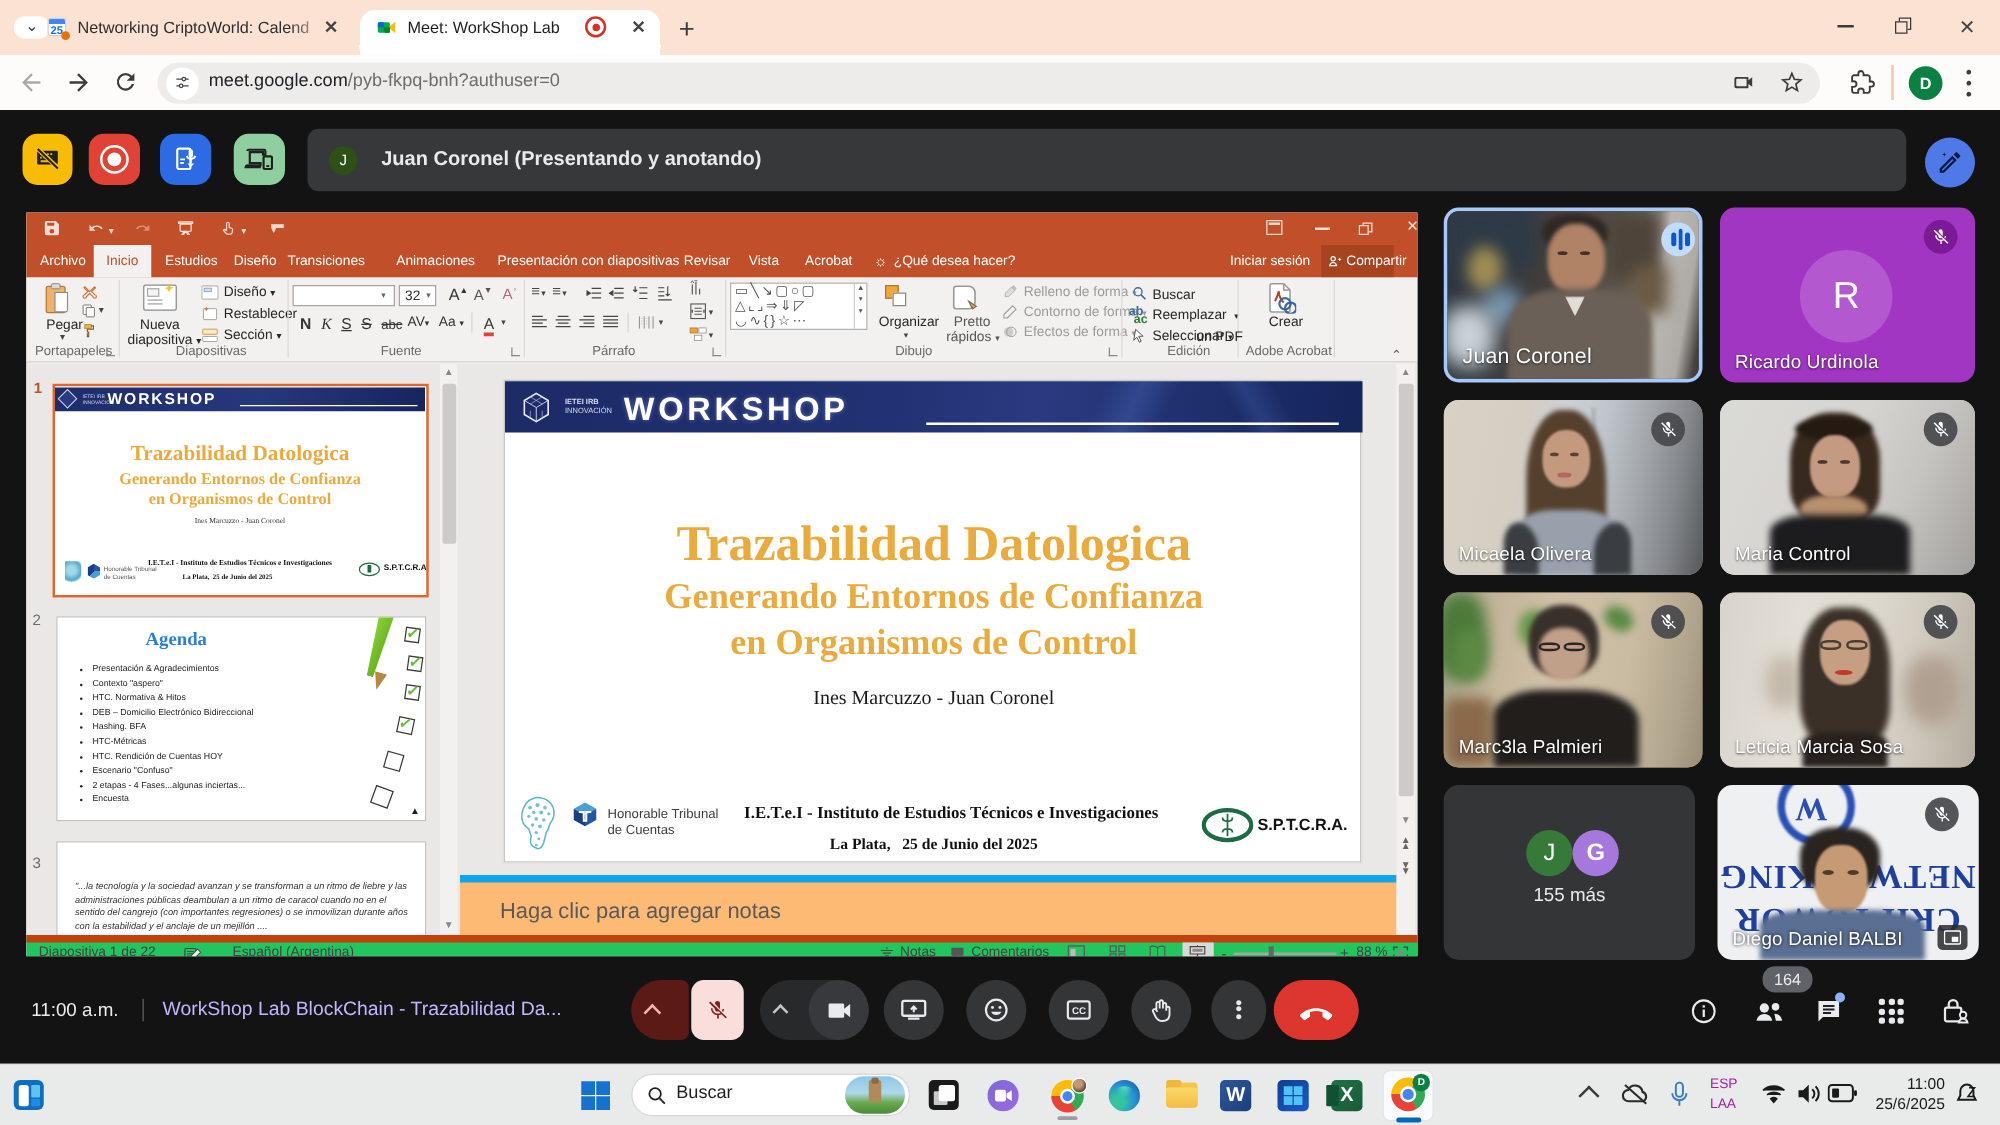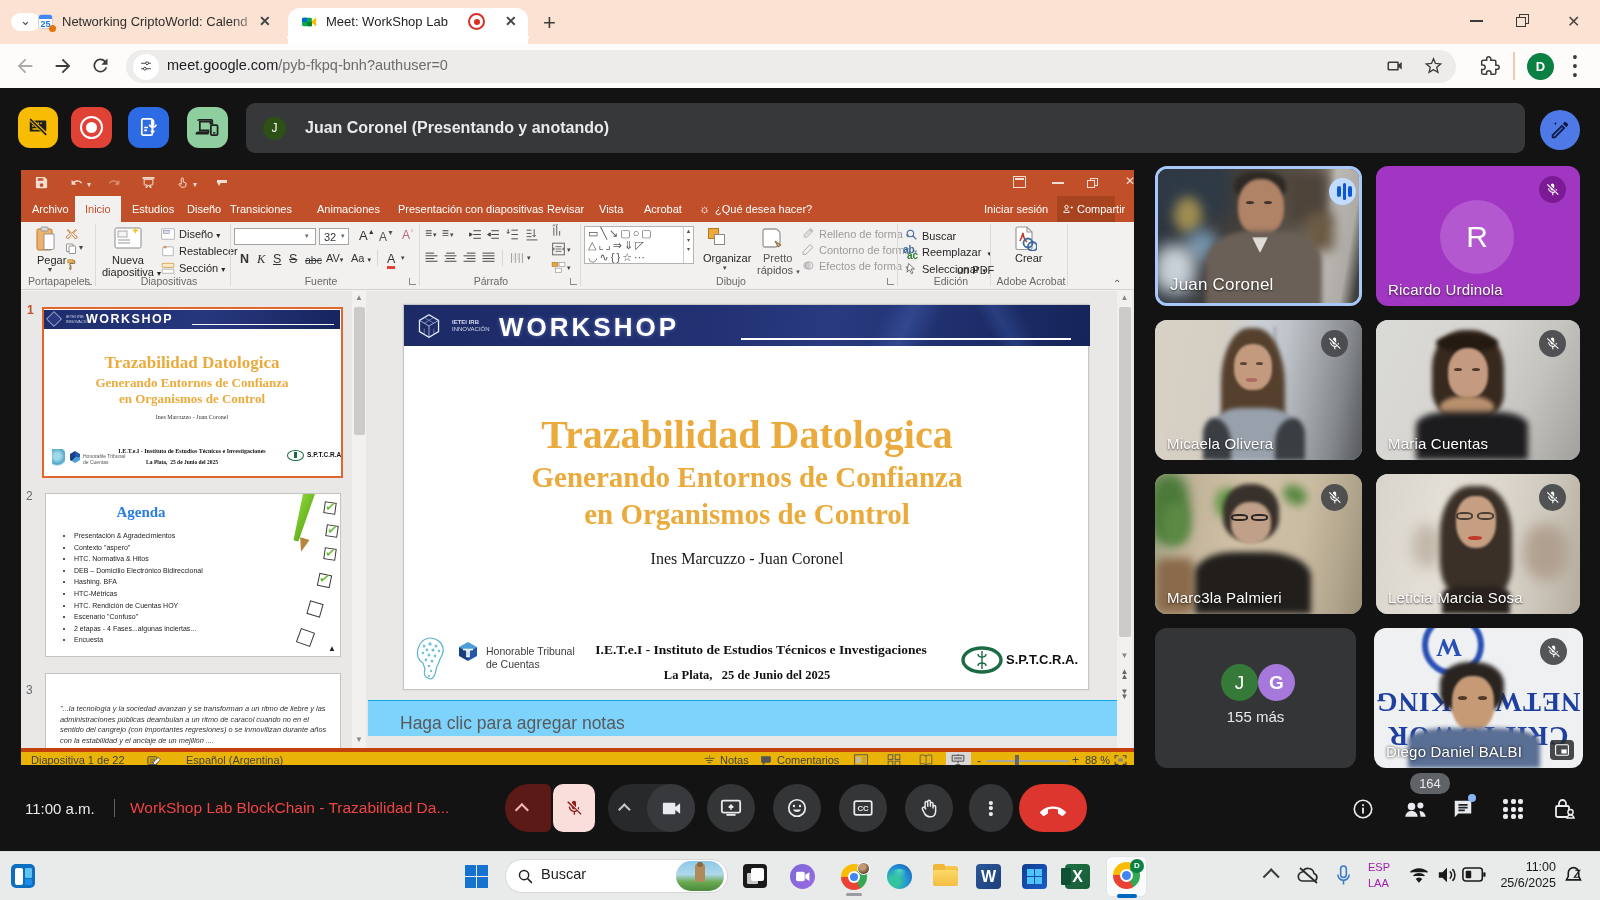--- a/index.html
+++ b/index.html
@@ -20,22 +20,22 @@
 #ppt-title{position:absolute;left:0;top:0;width:1113px;height:26px;background:#c1502a;color:#fae8e0}
 #ppt-menu{position:absolute;left:0;top:26px;width:1113px;height:26px;background:#c1502a}
 .pmi{position:absolute;top:0;height:26px;line-height:26px;color:#fff;font-size:11px}
 #ribbon{position:absolute;left:0;top:52px;width:1113px;height:68px;background:#f3f1f0;border-bottom:1px solid #d5d2cf}
 .rlbl{position:absolute;top:53px;font-size:10.5px;color:#6a6866;text-align:center}
 .rsep{position:absolute;width:1px;background:#dcdad7}
 .rtxt{font-size:11px;color:#262626}
 .gtxt{font-size:11px;color:#9d9b99}
 #slidepanel{position:absolute;left:0;top:121px;width:347px;height:458px;background:#e9e8e7;overflow:hidden}
 #mainarea{position:absolute;left:347px;top:121px;width:766px;height:458px;background:#e9e8e7}
-#notes{position:absolute;left:347px;top:530px;width:749px;height:36px;background:#7dd3fc;border-top:1px solid #0ea5e9}
-#pstatus{position:absolute;left:0;top:578px;width:1113px;height:17px;background:#eab308;border-top:4px solid #c2410c;font-size:11px;color:#424242}
+#notes{position:absolute;left:347px;top:530px;width:749px;height:48px;background:#fdba74;border-top:6px solid #0ea5e9}
+#pstatus{position:absolute;left:0;top:578px;width:1113px;height:17px;background:#22c55e;border-top:6px solid #c2410c;font-size:11px;color:#424242}
 
 .gold{color:#eaaa3c;font-family:"Liberation Serif",serif;font-weight:700;text-align:center}
 
 #taskbar{position:absolute;left:0;top:851px;width:1600px;height:49px;background:#e9ebea;border-top:1px solid #dcdedd}
 </style></head>
 <body>
 
 <div id="tabstrip">
   <div class="abs" style="left:11px;top:13px;width:29px;height:18px;background:#fff;border-radius:12px;text-align:center;line-height:15px;color:#474747;font-size:13px">⌄</div>
 
@@ -593,21 +593,21 @@
   <div class="abs" style="left:72px;top:28px;width:40px;height:50px;background:#c49a80;border-radius:46% 46% 44% 44%;filter:blur(1px)"></div>
   <div class="abs" style="left:78px;top:48px;width:8px;height:3px;background:#4a382c;border-radius:50%"></div>
   <div class="abs" style="left:96px;top:48px;width:8px;height:3px;background:#4a382c;border-radius:50%"></div>
   <div class="abs" style="left:64px;top:76px;width:54px;height:24px;background:#b8906e;border-radius:45%;filter:blur(2px)"></div>
   <div class="abs" style="left:40px;top:92px;width:112px;height:48px;background:#1c1b1d;border-radius:28% 28% 0 0;filter:blur(3px)"></div>
   <div class="mute" style="left:163px">
       <svg width="15" height="15" viewBox="0 0 24 24">
         <path d="M19 11h-1.7c0 .7-.2 1.4-.5 2l1.2 1.2c.6-1 1-2 1-3.2zm-4.3.2V5a2.7 2.7 0 0 0-5.4 0v.2l5.4 6zM4.3 3L3 4.3l6 6V11a2.7 2.7 0 0 0 4.2 2.2l1.9 1.9c-.8.4-1.7.6-2.6.6-3 0-5.8-2.3-5.8-5.7H5c0 3.8 3 6.9 6.6 7.4V21h1.8v-3.6c1-.1 2-.5 2.8-1l4.5 4.5 1.3-1.3L4.3 3z" fill="#fff"></path>
       </svg>
     </div>
-  <div class="tname" style="font-size:15px">Maria Cuentas</div>
+  <div class="tname" style="font-size:15px">Maria Control</div>
 </div>
 <div class="tile" style="left:1155px;top:474px;width:207px;height:140px;background:#c6b89e">
   <div class="abs" style="left:0;top:0;width:207px;height:140px;background:linear-gradient(100deg,#9aa482 0%,#c2b49a 18%,#cfc0a6 40%,#cabca2 68%,#b0a48c 88%,#9a8e78 100%)"></div>
   <div class="abs" style="left:-6px;top:0px;width:40px;height:70px;background:#4c7a3a;border-radius:40%;filter:blur(6px)"></div>
   <div class="abs" style="left:8px;top:30px;width:26px;height:40px;background:#5c8a44;border-radius:40%;filter:blur(5px)"></div>
   <div class="abs" style="left:60px;top:14px;width:26px;height:30px;background:#6a9a4e;border-radius:45%;filter:blur(4px)"></div>
   <div class="abs" style="left:128px;top:12px;width:24px;height:18px;background:#5c8a44;border-radius:45%;filter:blur(4px);transform:rotate(30deg)"></div>
   <div class="abs" style="left:0px;top:84px;width:40px;height:56px;background:#8a6a4a;border-radius:20%;filter:blur(5px)"></div>
   <div class="abs" style="left:68px;top:10px;width:56px;height:56px;background:#38302a;border-radius:46% 46% 38% 38%;filter:blur(2px)"></div>
   <div class="abs" style="left:76px;top:28px;width:40px;height:42px;background:#c0a088;border-radius:44% 44% 46% 46%;filter:blur(1.5px)"></div>
@@ -661,21 +661,21 @@
   <div class="tname" style="font-size:15px;text-shadow:0 0 3px rgba(0,0,0,.9)">Diego Daniel BALBI</div>
   <div class="abs" style="left:176px;bottom:8px;width:24px;height:20px;background:rgba(40,42,44,.85);border-radius:4px"></div>
   <svg class="abs" style="left:181px;bottom:12px" width="14" height="12" viewBox="0 0 24 20">
       <rect x="1" y="1" width="22" height="18" rx="2" fill="none" stroke="#fff" stroke-width="2"></rect>
       <rect x="11" y="9" width="9" height="7" fill="#fff"></rect>
     </svg>
 </div>
 
 <div class="abs" style="left:25px;top:800px;color:#e8eaed;font-size:15px">11:00 a.m.</div>
 <div class="abs" style="left:114px;top:799px;width:1px;height:18px;background:#5f6368"></div>
-<div class="abs" style="left:130px;top:799px;color:#ef4444;font-size:15.5px">WorkShop Lab BlockChain - Trazabilidad Da...</div>
+<div class="abs" style="left:130px;top:799px;color:#c4b5fd;font-size:15.5px">WorkShop Lab BlockChain - Trazabilidad Da...</div>
 <div class="abs" style="left:505px;top:784px;width:46px;height:48px;background:#5c1a16;border-radius:24px 6px 6px 24px"></div>
 <div class="abs" style="left:519px;top:803px;width:10px;height:10px;border-left:2px solid #f2b8b5;border-top:2px solid #f2b8b5;transform:rotate(45deg) translateY(3px)"></div>
 <div class="abs" style="left:553px;top:784px;width:42px;height:48px;background:#f9dedc;border-radius:10px"></div>
 <svg class="abs" style="left:565px;top:799px" width="18" height="18" viewBox="0 0 24 24">
     <path d="M19 11h-1.7c0 .7-.2 1.4-.5 2l1.2 1.2c.6-1 1-2 1-3.2zm-4.3.2V5a2.7 2.7 0 0 0-5.4 0v.2l5.4 6zM4.3 3L3 4.3l6 6V11a2.7 2.7 0 0 0 4.2 2.2l1.9 1.9c-.8.4-1.7.6-2.6.6-3 0-5.8-2.3-5.8-5.7H5c0 3.8 3 6.9 6.6 7.4V21h1.8v-3.6c1-.1 2-.5 2.8-1l4.5 4.5 1.3-1.3L4.3 3z" fill="#8c1d18"></path>
   </svg>
 <div class="abs" style="left:608px;top:784px;width:87px;height:48px;background:#28292b;border-radius:24px"></div>
 <div class="abs" style="left:622px;top:803px;width:9px;height:9px;border-left:2px solid #c4c7ca;border-top:2px solid #c4c7ca;transform:rotate(45deg) translateY(3px)"></div>
 <div class="abs" style="left:647px;top:784px;width:48px;height:48px;background:#37393c;border-radius:50%"></div>
 <svg class="abs" style="left:660px;top:797px" width="23" height="23" viewBox="0 0 24 24">

